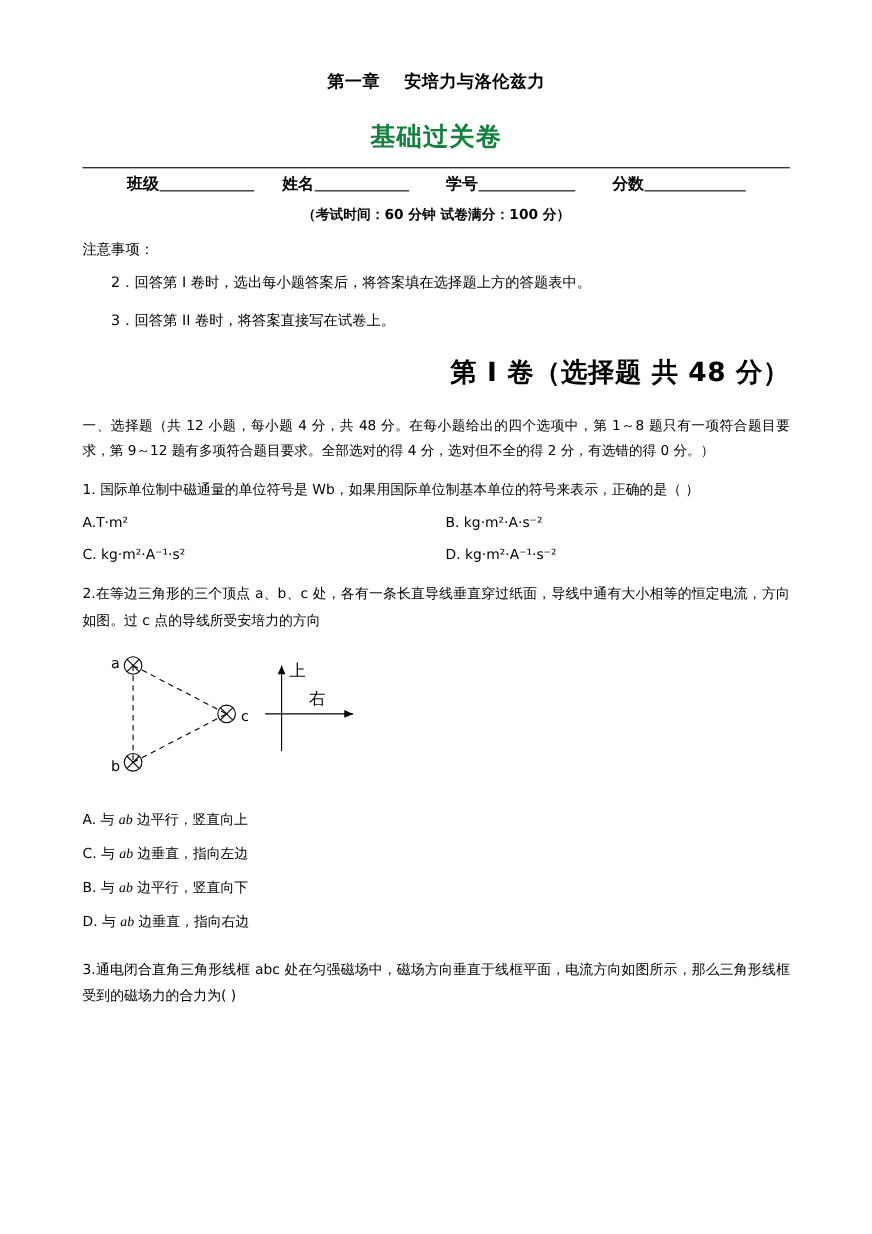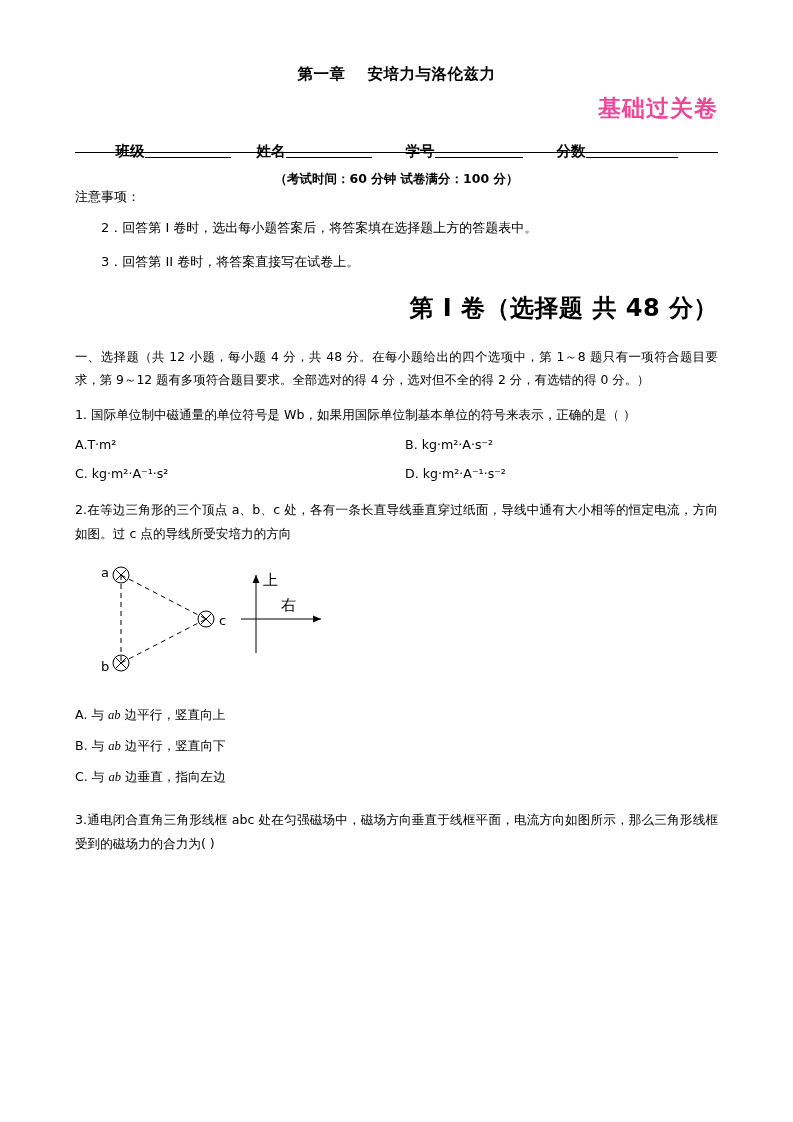--- a/index.html
+++ b/index.html
@@ -35,26 +35,26 @@
     font-weight: bold;
     font-size: 15.5px;
     letter-spacing: 0.5px;
     margin-top: 64px;
   }
   .chapter-title .gap {
     display: inline-block;
     width: 22px;
   }
   .exam-title {
-    text-align: right;
+    text-align: center;
     font-family: "DejaVu Sans", sans-serif;
     font-weight: bold;
     font-size: 23px;
-    color: #ec4899;
-    margin-top: 8px;
+    color: #15803d;
+    margin-top: 24px;
     letter-spacing: 1px;
   }
   .fields-row {
     margin-top: 18px;
     text-align: center;
     font-family: "DejaVu Sans", sans-serif;
     font-size: 14.5px;
   }
   .field {
     display: inline-block;
@@ -76,20 +76,21 @@
   .spacer-lg { display: inline-block; width: 34px; }
 
   .exam-info {
     text-align: center;
     font-family: "DejaVu Sans", sans-serif;
     font-size: 12.5px;
     margin-top: 10px;
     font-weight: bold;
   }
   .notice-head {
+    margin-top: 14px;
     font-family: "DejaVu Sans", sans-serif;
     font-size: 13px;
   }
   .notice-item {
     margin-top: 10px;
     font-family: "DejaVu Sans", sans-serif;
     font-size: 13px;
     line-height: 1.85;
     text-indent: 26px;
   }
@@ -204,18 +205,19 @@
 
       <text x="20" y="24" font-family="DejaVu Sans, sans-serif" font-size="13">a</text>
       <text x="20" y="118" font-family="DejaVu Sans, sans-serif" font-size="13">b</text>
       <text x="138" y="72" font-family="DejaVu Sans, sans-serif" font-size="13">c</text>
       <text x="182" y="32" font-family="DejaVu Sans, sans-serif" font-size="15">上</text>
       <text x="200" y="57" font-family="DejaVu Sans, sans-serif" font-size="15">右</text>
     </svg>
   </div>
 
   <div class="q-list-opt"><span>A.</span> 与 <i>ab</i> 边平行，竖直向上</div>
+  <div class="q-list-opt"><span>C.</span> 与 <i>ab</i> 边垂直，指向左边</div>
   <div class="q-list-opt"><span>B.</span> 与 <i>ab</i> 边平行，竖直向下</div>
-  <div class="q-list-opt"><span>C.</span> 与 <i>ab</i> 边垂直，指向左边</div>
+  <div class="q-list-opt"><span>D.</span> 与 <i>ab</i> 边垂直，指向右边</div>
 
   <div class="q q-block-3"><span>3.</span><span>通电闭合直角三角形线框 abc 处在匀强磁场中，磁场方向垂直于线框平面，电流方向如图所示，那么三角形线框受到的磁场力的合力为(     )</span></div>
 
 </div>
 
 </body></html>

